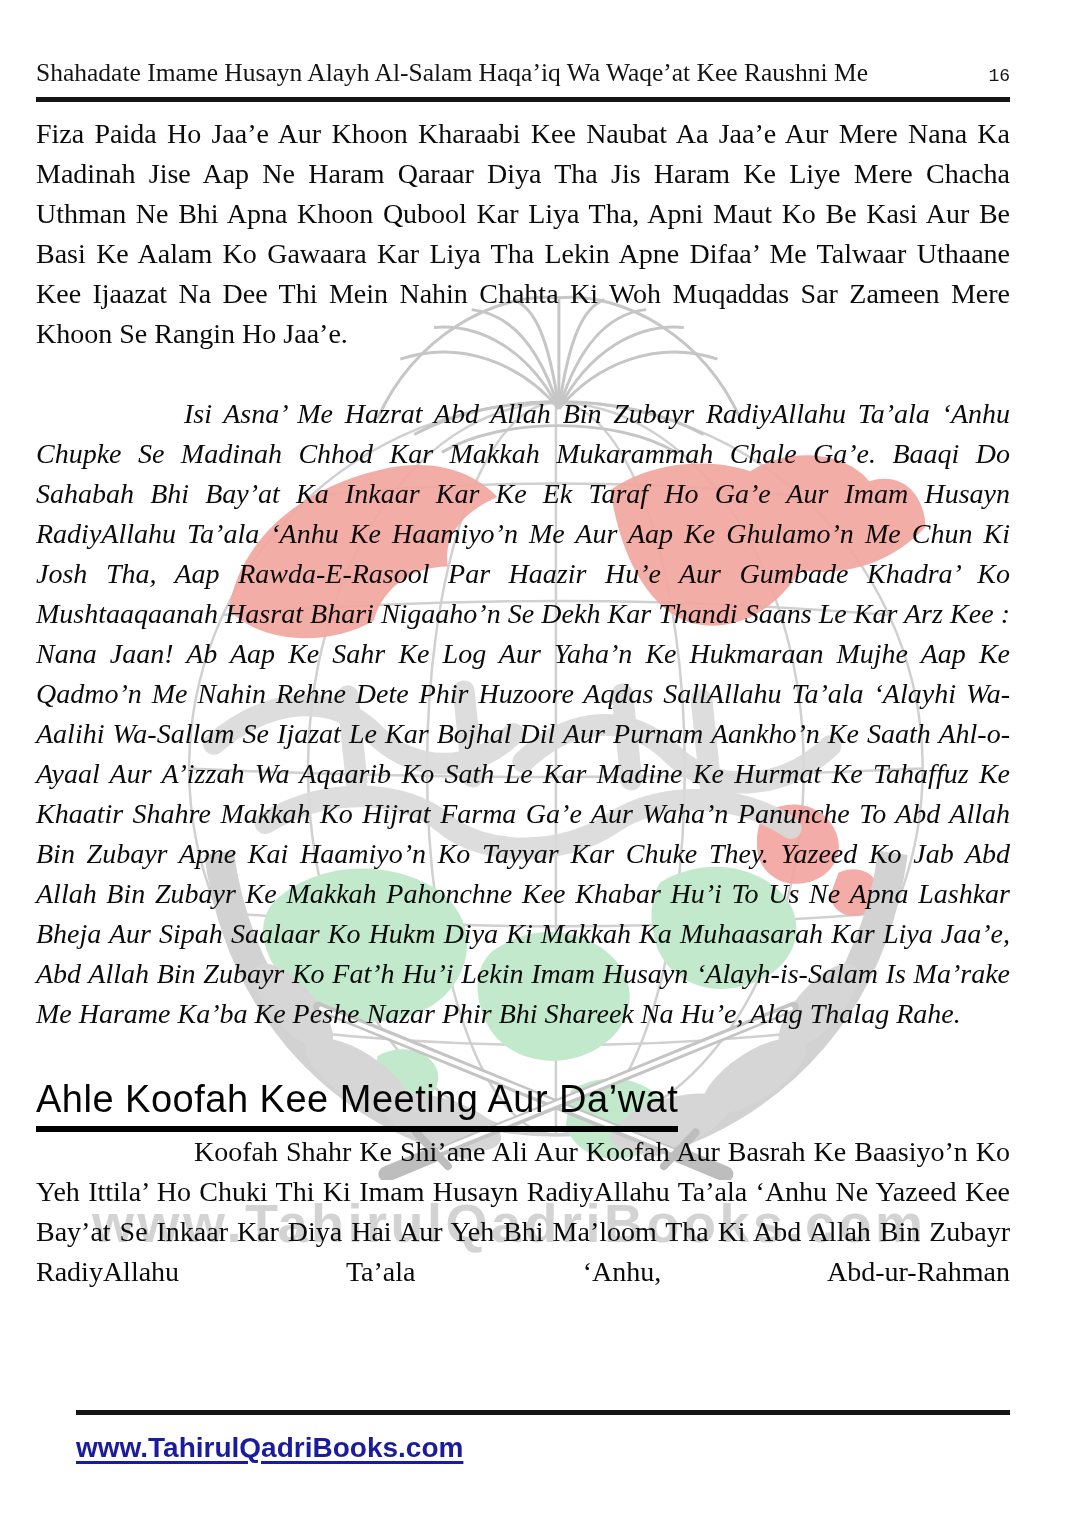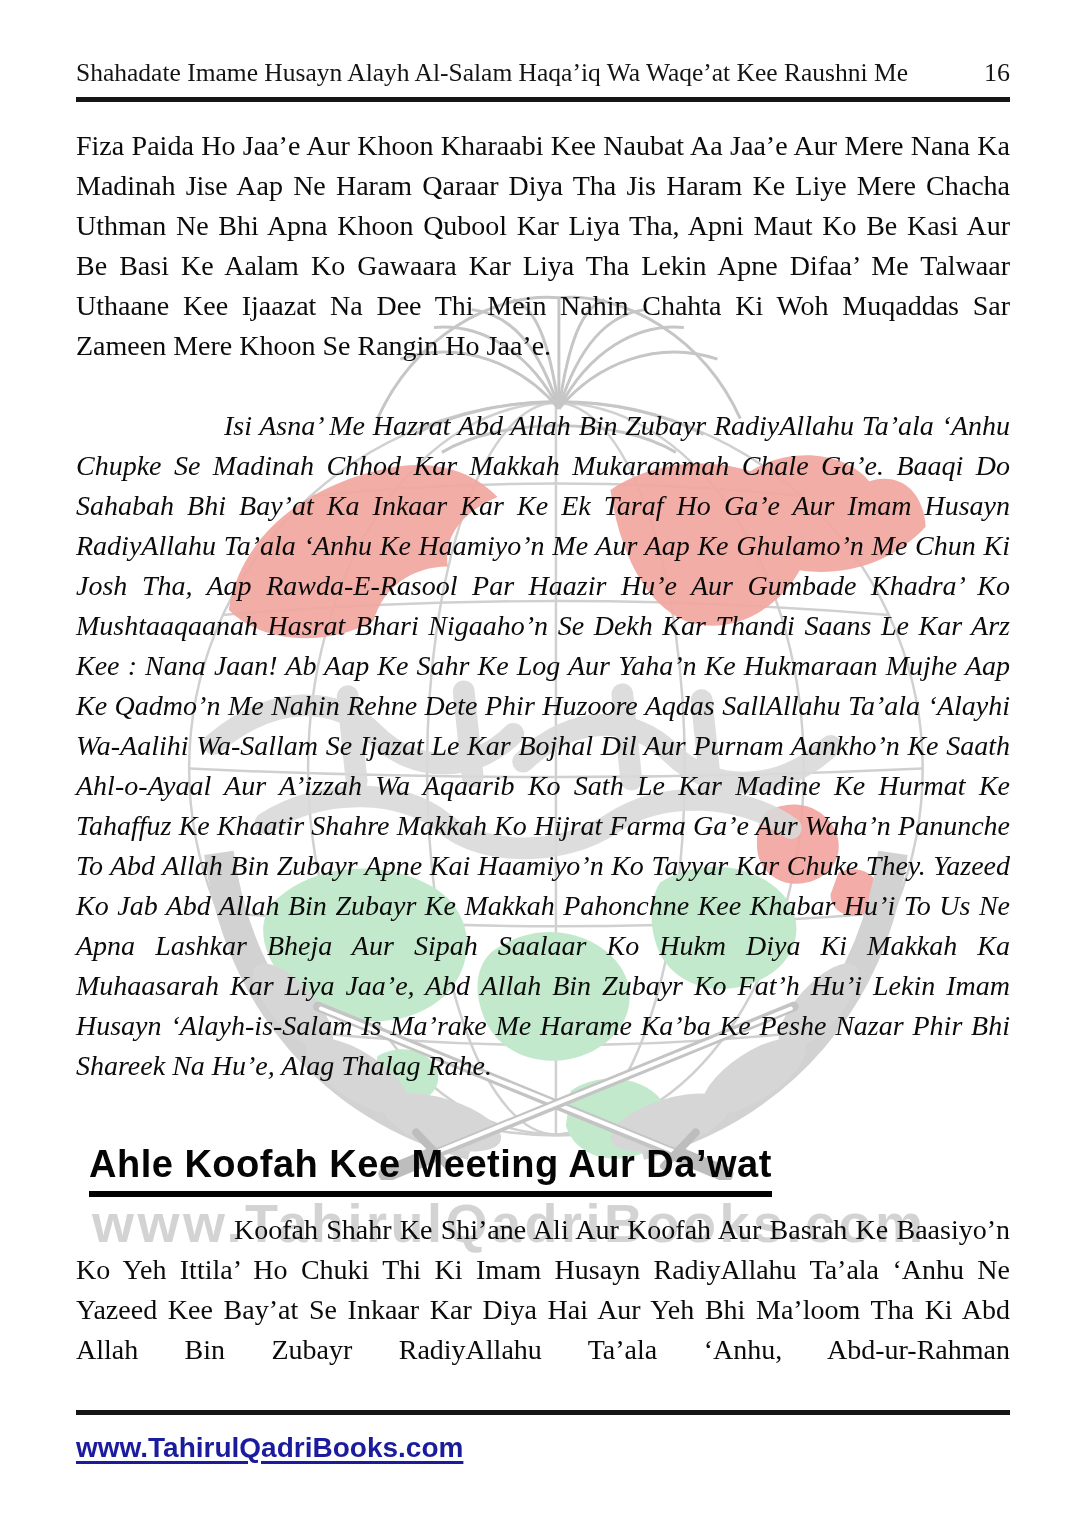--- a/index.html
+++ b/index.html
@@ -24,41 +24,41 @@
     font-weight:bold;
     font-size:54px;
     letter-spacing:3.5px;
     color:#b9b9b9;
     opacity:.62;
     white-space:nowrap;
   }
   
   .content{
     position:relative;z-index:2;
-    padding:58px 76px 0 76px;
+    padding:58px 76px 0 36px;
   }
   .page-header{
     display:flex;justify-content:space-between;align-items:baseline;
     font-size:25.5px;color:#141414;
   }
-  .page-header .pagenum{font-size:26px;}
+  .page-header .pagenum{font-size:18px;font-family:Liberation Mono, monospace;}
   .header-rule{height:5px;background:#161616;margin-top:9px;}
   .body-para{
     font-size:28px;line-height:40px;
     text-align:justify;color:#0b0b0b;
     margin:0;
   }
-  .p1{margin-top:24px;}
+  .p1{margin-top:12px;}
   .p2{margin-top:40px;text-indent:148px;font-style:italic;}
   .p3{text-indent:158px;text-align-last:justify;}
   .heading-wrap{margin-top:44px;}
   .section-heading{
-    display:inline-block;margin:13px;
+    display:inline-block;margin:0;
     font-family:"Liberation Sans","DejaVu Sans",sans-serif;
-    font-weight:bold;font-size:38px;letter-spacing:.5px;
+    font-weight:normal;font-size:38px;letter-spacing:.5px;
     color:#050505;
     border-bottom:6px solid #000;
     padding-bottom:5px;
   }
   
   .footer-rule{
     position:absolute;left:76px;right:76px;top:1410px;
     height:5px;background:#161616;z-index:2;
   }
   .footer-link{

